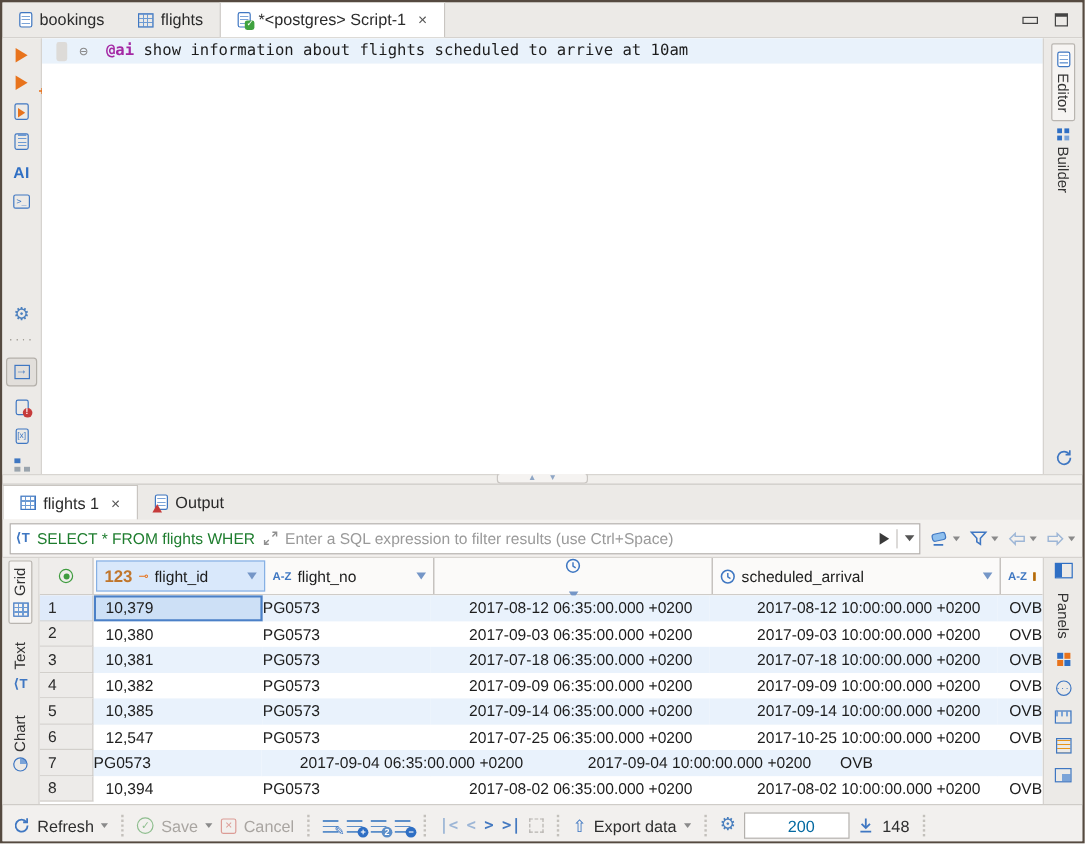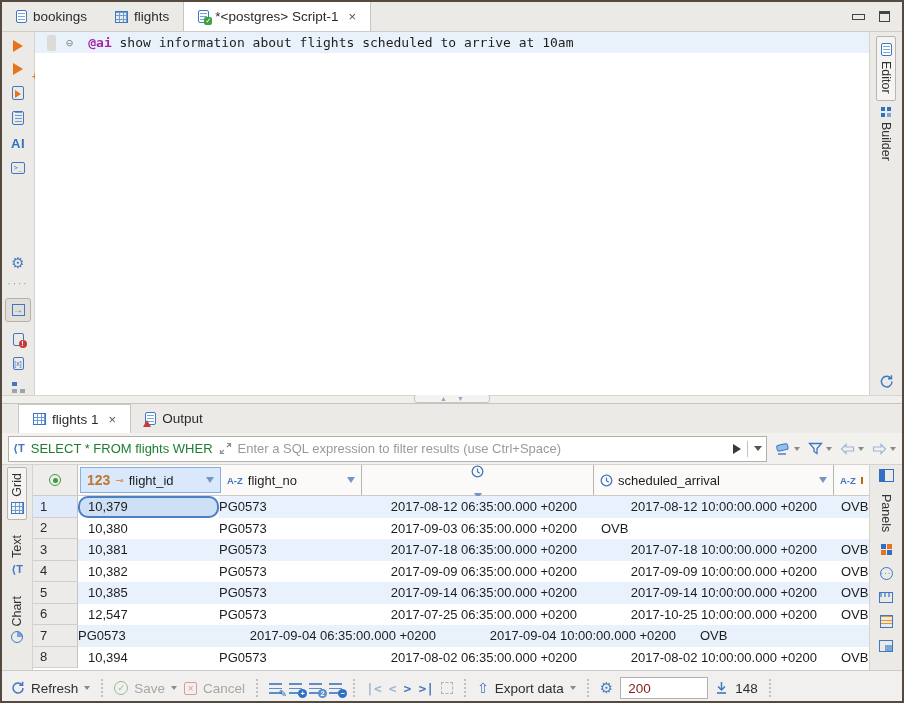--- a/index.html
+++ b/index.html
@@ -61,21 +61,21 @@
     linear-gradient(#2f6fc4 0 0) 0 0/4px 4px no-repeat,
     linear-gradient(#2f6fc4 0 0) 6px 0/4px 4px no-repeat,
     linear-gradient(#2f6fc4 0 0) 0 6px/4px 4px no-repeat,
     linear-gradient(#7ba4d8 0 0) 6px 6px/4px 4px no-repeat;}
   .rstrip .bottomic{position:absolute;bottom:6px;}
   
   .splitter{flex:0 0 7px;background:#f1efec;border-top:1px solid #d8d5d1;border-bottom:1px solid #c7c4c0;display:flex;justify-content:center;align-items:center;}
   .split-handle{width:74px;height:7px;background:#f5f3f1;border:1px solid #c9c6c2;border-radius:3px;display:flex;justify-content:center;gap:10px;align-items:center;margin-top:-2px;}
   .split-handle span{font-size:7px;line-height:6px;color:#8fa6c5;}
   
-  .restabs{flex:0 0 29px;display:flex;background:#eceae7;align-items:stretch;margin-left:16px;}
+  .restabs{flex:0 0 29px;display:flex;background:#eceae7;align-items:stretch;}
   .restabs .tab.active{border-top:1px solid #c9c5c1;}
   
   .filterbar{flex:0 0 31px;background:#f3f1ee;display:flex;align-items:center;padding:0 6px;gap:8px;border-bottom:1px solid #d6d3cf;}
   .filterbox{flex:1;height:24px;background:#fff;border:1px solid #b3b0ac;display:flex;align-items:center;padding:0 4px;gap:6px;min-width:0;}
   .ftext{color:#1e7d2e;font-size:13px;white-space:nowrap;}
   .fplace{color:#9a9a9a;font-size:13px;white-space:nowrap;overflow:hidden;flex:1;}
   .fplay{width:0;height:0;border-left:8px solid #3a3a3a;border-top:5px solid transparent;border-bottom:5px solid transparent;}
   .fdivider{width:1px;height:16px;background:#c5c2be;}
   .caret{width:0;height:0;border-left:4px solid transparent;border-right:4px solid transparent;border-top:5px solid #555;}
   .caret.sm{border-left-width:3px;border-right-width:3px;border-top-width:4px;border-top-color:#8a8a8a;}
@@ -110,21 +110,21 @@
   .trow{display:flex;height:21.5px;align-items:stretch;font-size:13px;color:#1d1d1d;}
   .cell{display:flex;align-items:center;box-sizing:border-box;white-space:nowrap;overflow:hidden;}
   .c-num{width:45px;background:#edebe9;border-right:1px solid #c7c4c0;border-bottom:1px solid #d2cfcb;padding-left:7px;color:#2a2a2a;}
   .c-id{width:141px;padding-left:10px;}
   .c-no{width:140px;}
   .c-dep{width:232px;justify-content:flex-end;padding-right:14px;}
   .c-arr{width:240px;justify-content:flex-end;padding-right:14px;}
   .c-ex{flex:1;padding-left:10px;}
   .odd .cell:not(.c-num){background:#e9f2fc;}
   .even .cell:not(.c-num){background:#ffffff;}
-  .cell.sel{background:#cde0f6 !important;box-shadow:inset 0 0 0 2px #4b80c7;border-radius:10px;}
+  .cell.sel{background:#cde0f6 !important;box-shadow:inset 0 0 0 2px #4b80c7;}
   .c-num.selnum{background:#dfeafa;}
   .resright{width:32px;background:#eceae7;border-left:1px solid #d6d3cf;display:flex;flex-direction:column;align-items:center;padding-top:4px;gap:12px;}
   .ic-panels{width:15px;height:13px;border:1.3px solid #2f6fc4;box-sizing:border-box;background:linear-gradient(90deg,#2f6fc4 0 5px,transparent 5px);}
   .ic-calc{width:11px;height:11px;background:
     linear-gradient(#2f6fc4 0 0) 0 0/5px 5px no-repeat,
     linear-gradient(#e8731c 0 0) 6px 0/5px 5px no-repeat,
     linear-gradient(#e8731c 0 0) 0 6px/5px 5px no-repeat,
     linear-gradient(#2f6fc4 0 0) 6px 6px/5px 5px no-repeat;}
   .ic-face{width:13px;height:13px;border-radius:50%;border:1.3px solid #3f77c2;box-sizing:border-box;color:#3f77c2;font-size:8px;line-height:11px;text-align:center;letter-spacing:1px;}
   .ic-aggr{width:14px;height:11px;border:1.3px solid #3f77c2;box-sizing:border-box;background:repeating-linear-gradient(90deg,#7ba4d8 0 2px,transparent 2px 4px) 0 0/100% 4px no-repeat;}
@@ -138,21 +138,21 @@
   .gray{color:#a9a5a1;}
   .ic-save{width:14px;height:14px;border-radius:50%;border:1.4px solid #8fbe8f;color:#8fbe8f;font-size:9px;line-height:13px;text-align:center;box-sizing:border-box;}
   .ic-cancel{width:13px;height:13px;border:1.4px solid #dc9c96;color:#dc9c96;font-size:10px;line-height:11px;text-align:center;box-sizing:border-box;border-radius:2px;}
   .rowsic{width:13px;height:11px;position:relative;background:repeating-linear-gradient(0deg,#5b8ec9 0 1.5px,transparent 1.5px 4.5px);}
   .rowsic .bdg{position:absolute;right:-5px;bottom:-4px;width:9px;height:9px;border-radius:50%;background:#2f6fc4;color:#fff;font-size:7.5px;line-height:9px;text-align:center;font-weight:bold;}
   .rowsic .pen{position:absolute;right:-5px;bottom:-4px;color:#2f6fc4;font-size:10px;line-height:9px;background:none;}
   .navtxt{font-family:"DejaVu Sans Mono",monospace;font-weight:bold;font-size:13px;color:#4479c0;}
   .navtxt.dim{color:#9db6d6;}
   .ic-focus{width:12px;height:12px;border:1.3px dashed #b5b2ae;box-sizing:border-box;}
   .ic-export{color:#3f77c2;font-size:14px;line-height:14px;}
-  .sizebox{width:88px;height:22px;background:#fff;border:1px solid #b3b0ac;font-size:13.5px;display:flex;align-items:center;padding-left:7px;box-sizing:border-box;color:#7f1d1d;}
+  .sizebox{width:88px;height:22px;background:#fff;border:1px solid #b3b0ac;font-size:13.5px;display:flex;align-items:center;padding-left:7px;box-sizing:border-box;color:#0369a1;justify-content:center;}
   .bottomband{flex:1;background:#8e8276;}
   svg{display:block;}
 </style>
 </head>
 <body>
 
 <div class="win">
 
   <div class="tabbar">
     <div class="tab">
@@ -357,20 +357,21 @@
     <div class="cell c-no">PG0573</div>
     <div class="cell c-dep">2017-08-12 06:35:00.000 +0200</div>
     <div class="cell c-arr">2017-08-12 10:00:00.000 +0200</div>
     <div class="cell c-ex">OVB</div>
   </div>
           <div class="trow even">
     <div class="cell c-num">2</div>
     <div class="cell c-id">10,380</div>
     <div class="cell c-no">PG0573</div>
     <div class="cell c-dep">2017-09-03 06:35:00.000 +0200</div>
+    <div class="cell c-arr">2017-09-03 10:00:00.000 +0200</div>
     <div class="cell c-ex">OVB</div>
   </div>
           <div class="trow odd">
     <div class="cell c-num">3</div>
     <div class="cell c-id">10,381</div>
     <div class="cell c-no">PG0573</div>
     <div class="cell c-dep">2017-07-18 06:35:00.000 +0200</div>
     <div class="cell c-arr">2017-07-18 10:00:00.000 +0200</div>
     <div class="cell c-ex">OVB</div>
   </div>

